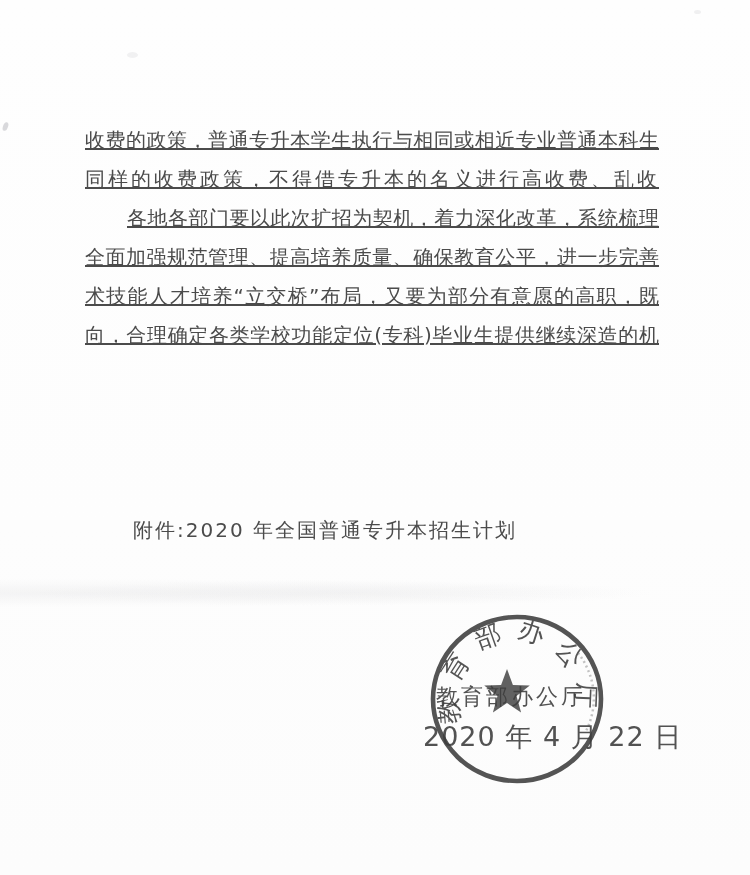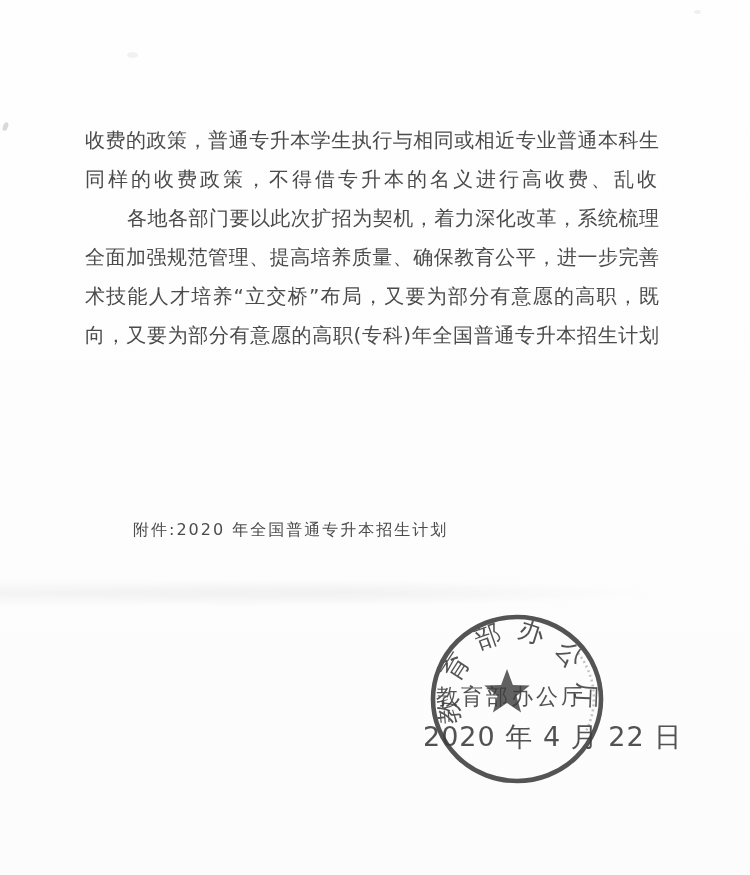--- a/index.html
+++ b/index.html
@@ -11,26 +11,27 @@
   .page{position:absolute;inset:0;background:linear-gradient(180deg,#fefefe 0%,#fdfdfd 60%,#fcfcfc 100%);}
   
   .body-text{
     position:absolute;left:85px;top:121px;width:574px;
     color:#4b4b4b;font-size:20px;
   }
   .tline{
     height:39px;line-height:39px;
     text-align:justify;text-align-last:justify;
     overflow:hidden;
+    text-decoration:underline;
   }
   .tline.short{text-align-last:left;letter-spacing:2px;}
   .tline.indent{text-indent:2.1em;}
   .attachment{
     position:absolute;left:133px;top:514px;
-    font-size:16px;letter-spacing:2px;color:#4b4b4b;line-height:32px;
+    font-size:20px;letter-spacing:2px;color:#4b4b4b;line-height:32px;
   }
   
   .issuer{
     position:absolute;left:436px;top:684px;
     font-size:22px;letter-spacing:3px;color:#525252;line-height:26px;
   }
   .date{
     position:absolute;left:423px;top:724px;
     font-size:27px;letter-spacing:1px;color:#525252;line-height:26px;
   }
@@ -56,21 +57,21 @@
 <body>
 
 <div class="page">
 
   <div class="body-text">
     <div class="tline">收费的政策，普通专升本学生执行与相同或相近专业普通本科生</div>
     <div class="tline short">同样的收费政策，不得借专升本的名义进行高收费、乱收费。</div>
     <div class="tline indent">各地各部门要以此次扩招为契机，着力深化改革，系统梳理普</div>
     <div class="tline">全面加强规范管理、提高培养质量、确保教育公平，进一步完善技</div>
     <div class="tline">术技能人才培养“立交桥”布局，又要为部分有意愿的高职，既</div>
-    <div class="tline">向，又要为部分有意愿的高职(专科)年全国普通专升本招生计划</div>
+    <div class="tline">向，合理确定各类学校功能定位(专科)毕业生提供继续深造的机</div>
   </div>
 
   <div class="attachment">附件:2020 年全国普通专升本招生计划</div>
 
   <div class="issuer">教育部办公厅</div>
   <div class="date">2020 年 4 月 22 日</div>
 
   <div class="seal">
     <svg viewBox="0 0 180 174" xmlns="http://www.w3.org/2000/svg">
 

